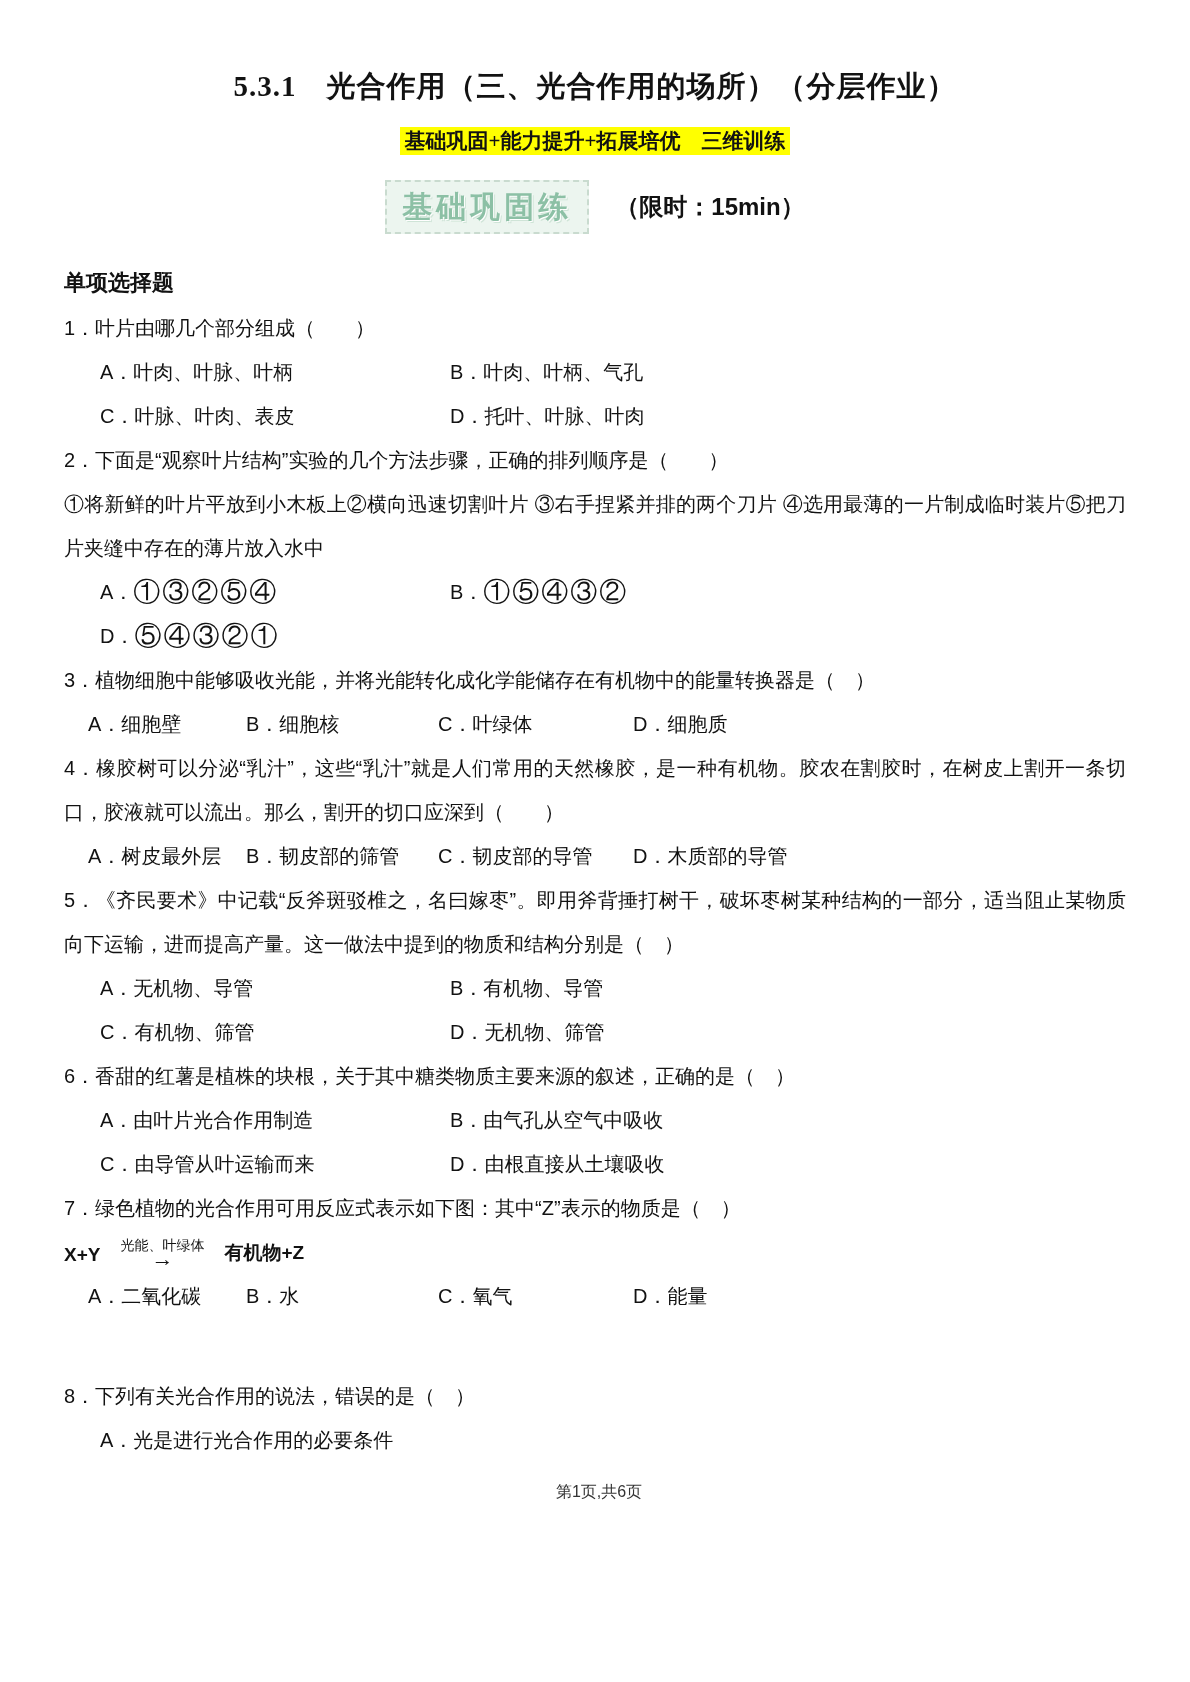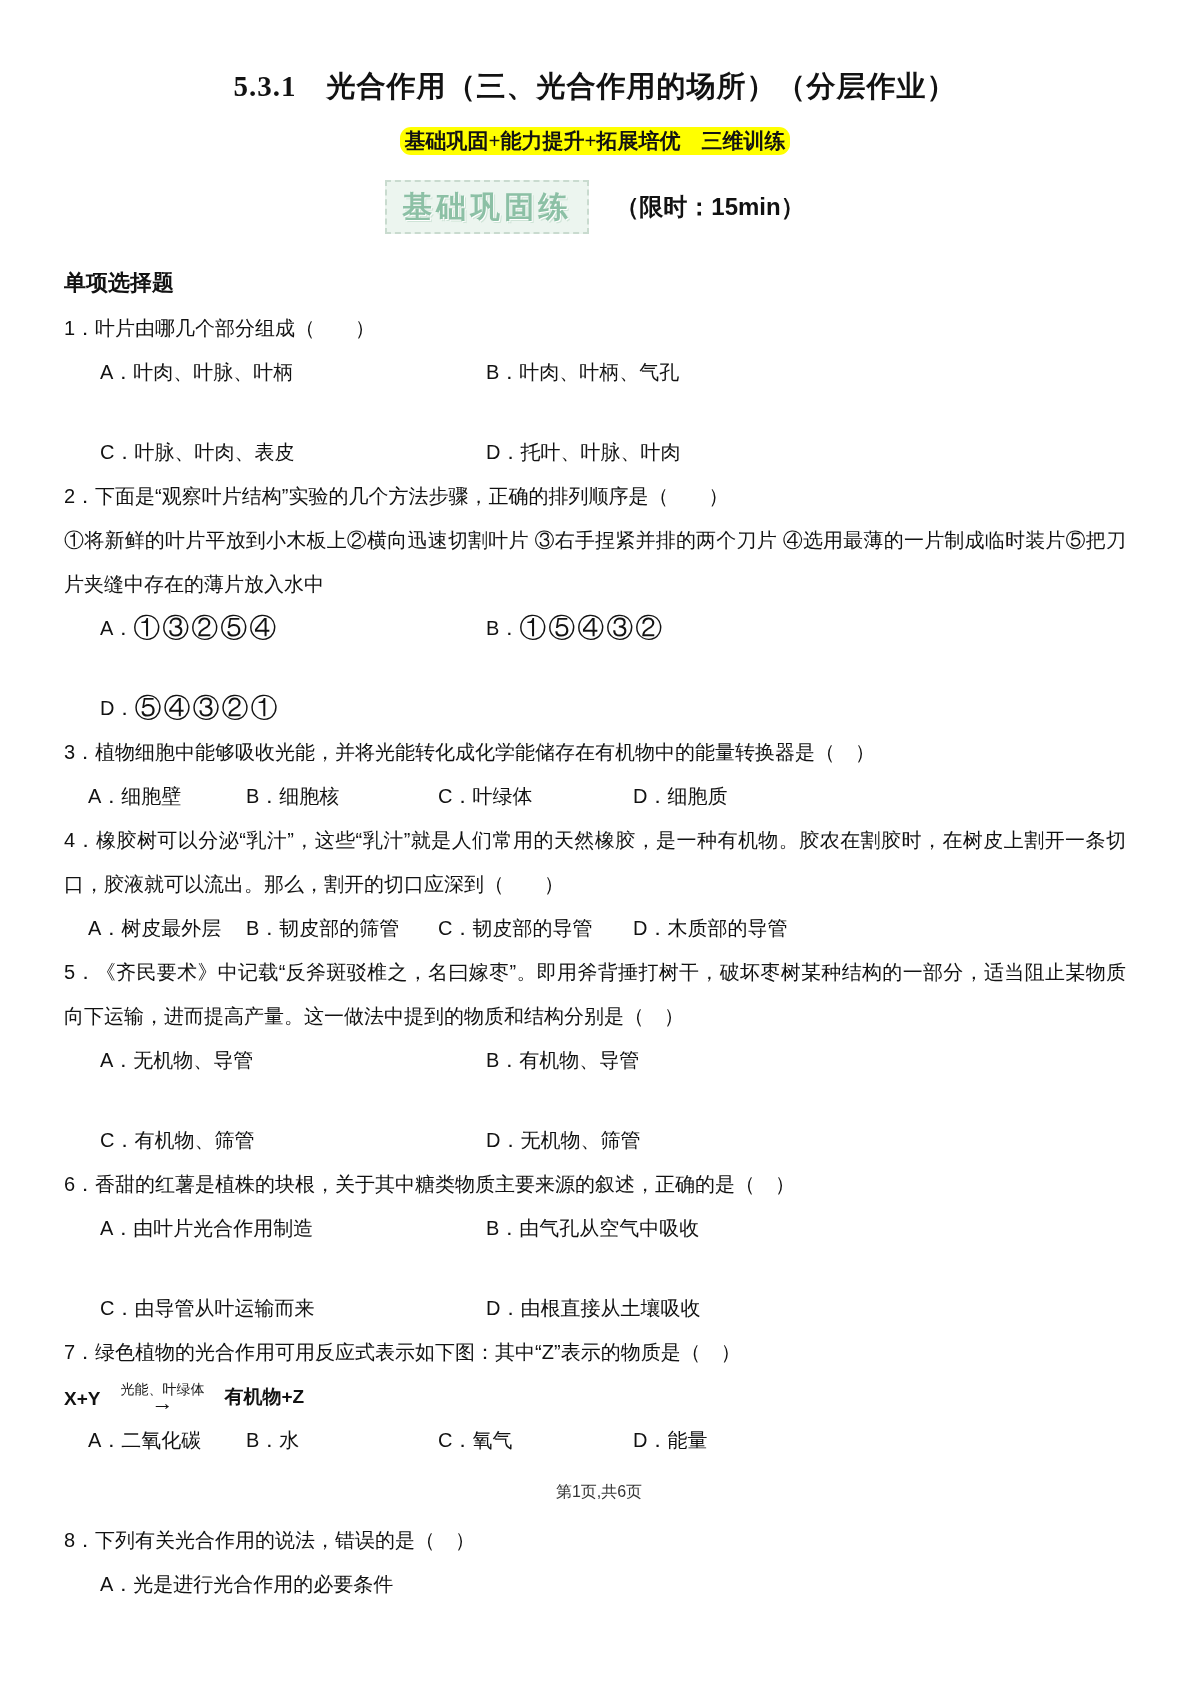--- a/index.html
+++ b/index.html
@@ -10,34 +10,33 @@
   }
   .content { padding:66px 64px 0 64px; }
   .title {
     text-align:center; font-size:29px; font-weight:bold; line-height:40px;
     font-family:"Liberation Serif", serif; letter-spacing:1px;
   }
   .subtitle { text-align:center; margin-top:20px; line-height:30px; }
   .subtitle .hl {
     background:#ffff00; font-size:21px; font-weight:bold; padding:2px 5px;
     font-family:"Liberation Serif", serif;
-    border-radius:11px;
   }
   .badge-row { display:flex; justify-content:center; align-items:center; gap:26px; margin-top:22px; }
   .badge {
     width:204px; height:54px; display:flex; align-items:center; justify-content:center;
     border:2px dashed #c9dbcf; background:#ecf5ef; color:#8cc0a5;
     font-size:30px; font-weight:bold; letter-spacing:4px;
     text-shadow:1px 1px 0 #ffffff, 2px 2px 0 #cfe4d7;
     text-align:center;
   }
   .time { font-size:24px; font-weight:bold; }
   .section-heading { font-size:22px; font-weight:bold; margin-top:34px; line-height:30px; margin-bottom:8px; }
   .q { font-size:20px; line-height:44px; text-align:justify; }
-  .opts2 { display:grid; grid-template-columns:350px auto; margin-left:36px;gap:36px; }
+  .opts2 { display:grid; grid-template-columns:350px auto; margin-left:36px; }
   .opts4 { display:grid; grid-template-columns:158px 192px 195px auto; margin-left:24px; }
   .opt { font-size:20px; line-height:44px; white-space:nowrap; }
   .opt1 { margin-left:36px; }
   .q2opts .ot { font-size:27px; letter-spacing:2px; vertical-align:-2px; }
   .formula { display:flex; align-items:flex-end; gap:20px; height:44px; padding-bottom:8px; font-size:19px; font-weight:bold; }
   .f-arrow { display:inline-flex; flex-direction:column; align-items:center; margin-bottom:1px; }
   .f-cond { font-size:14px; line-height:14px; font-weight:normal; }
   .f-glyph { font-size:22px; line-height:13px; font-weight:normal; }
   .q-gap { margin-top:56px; }
   .footer {

